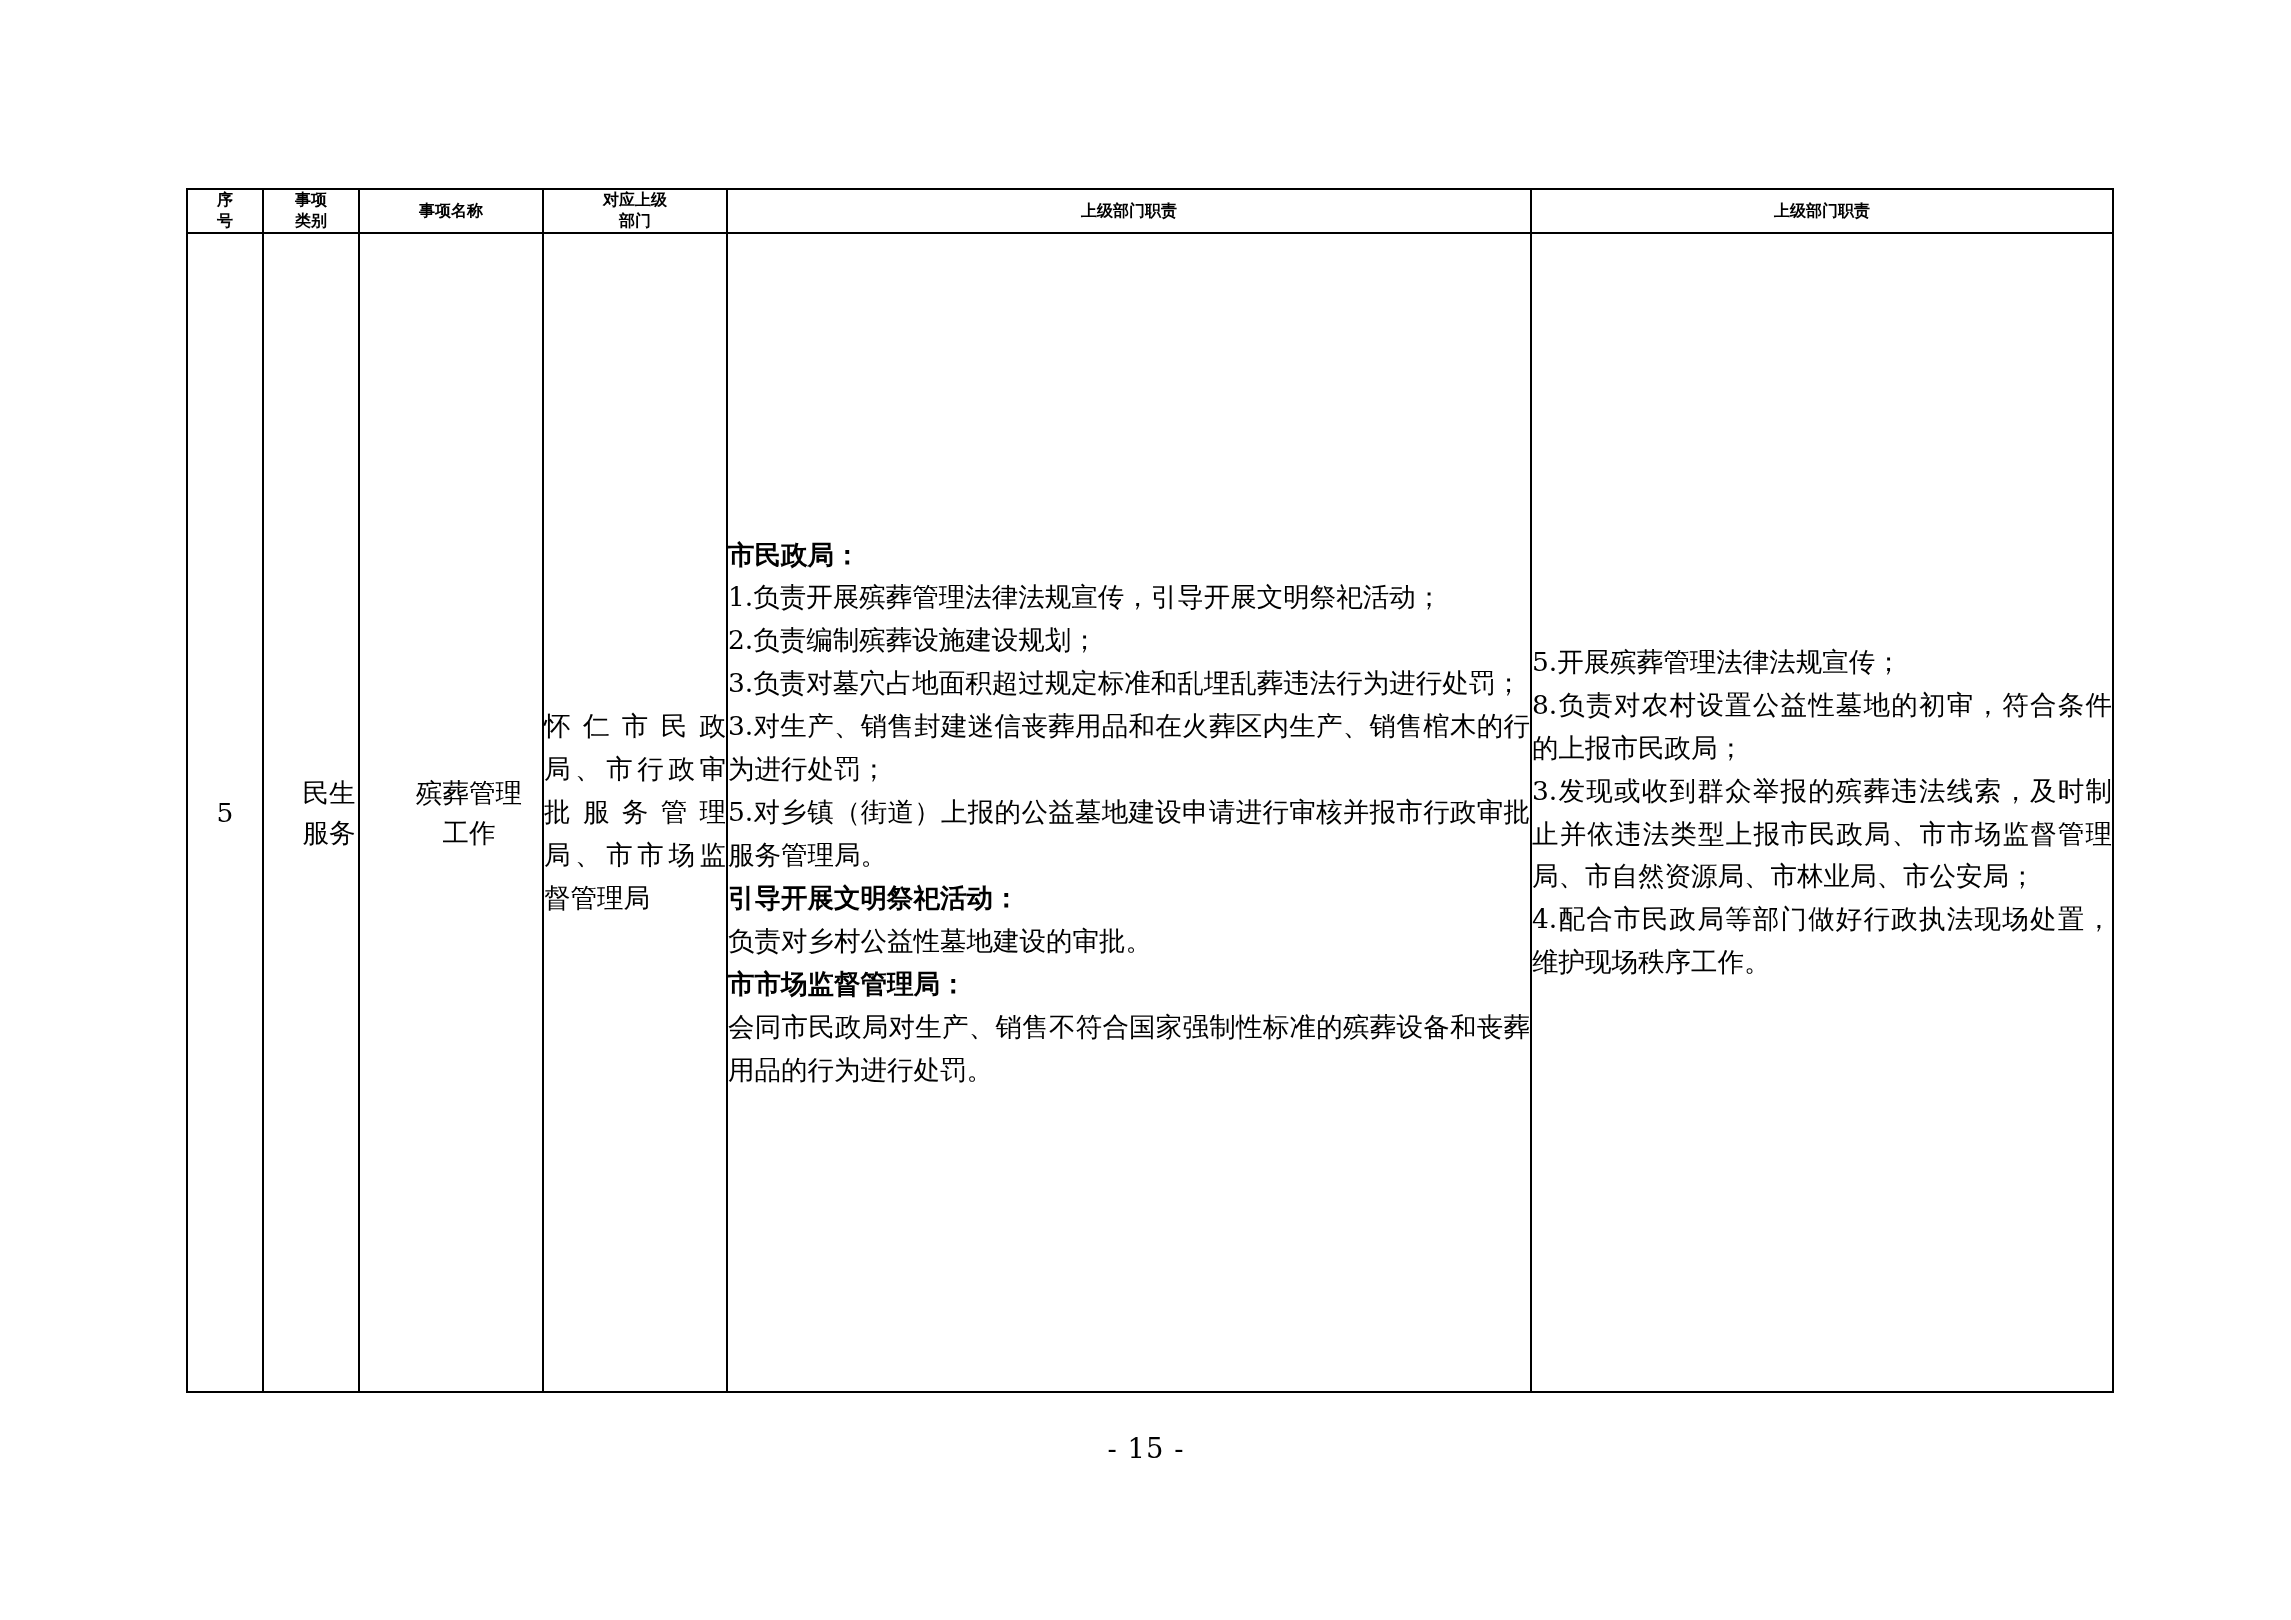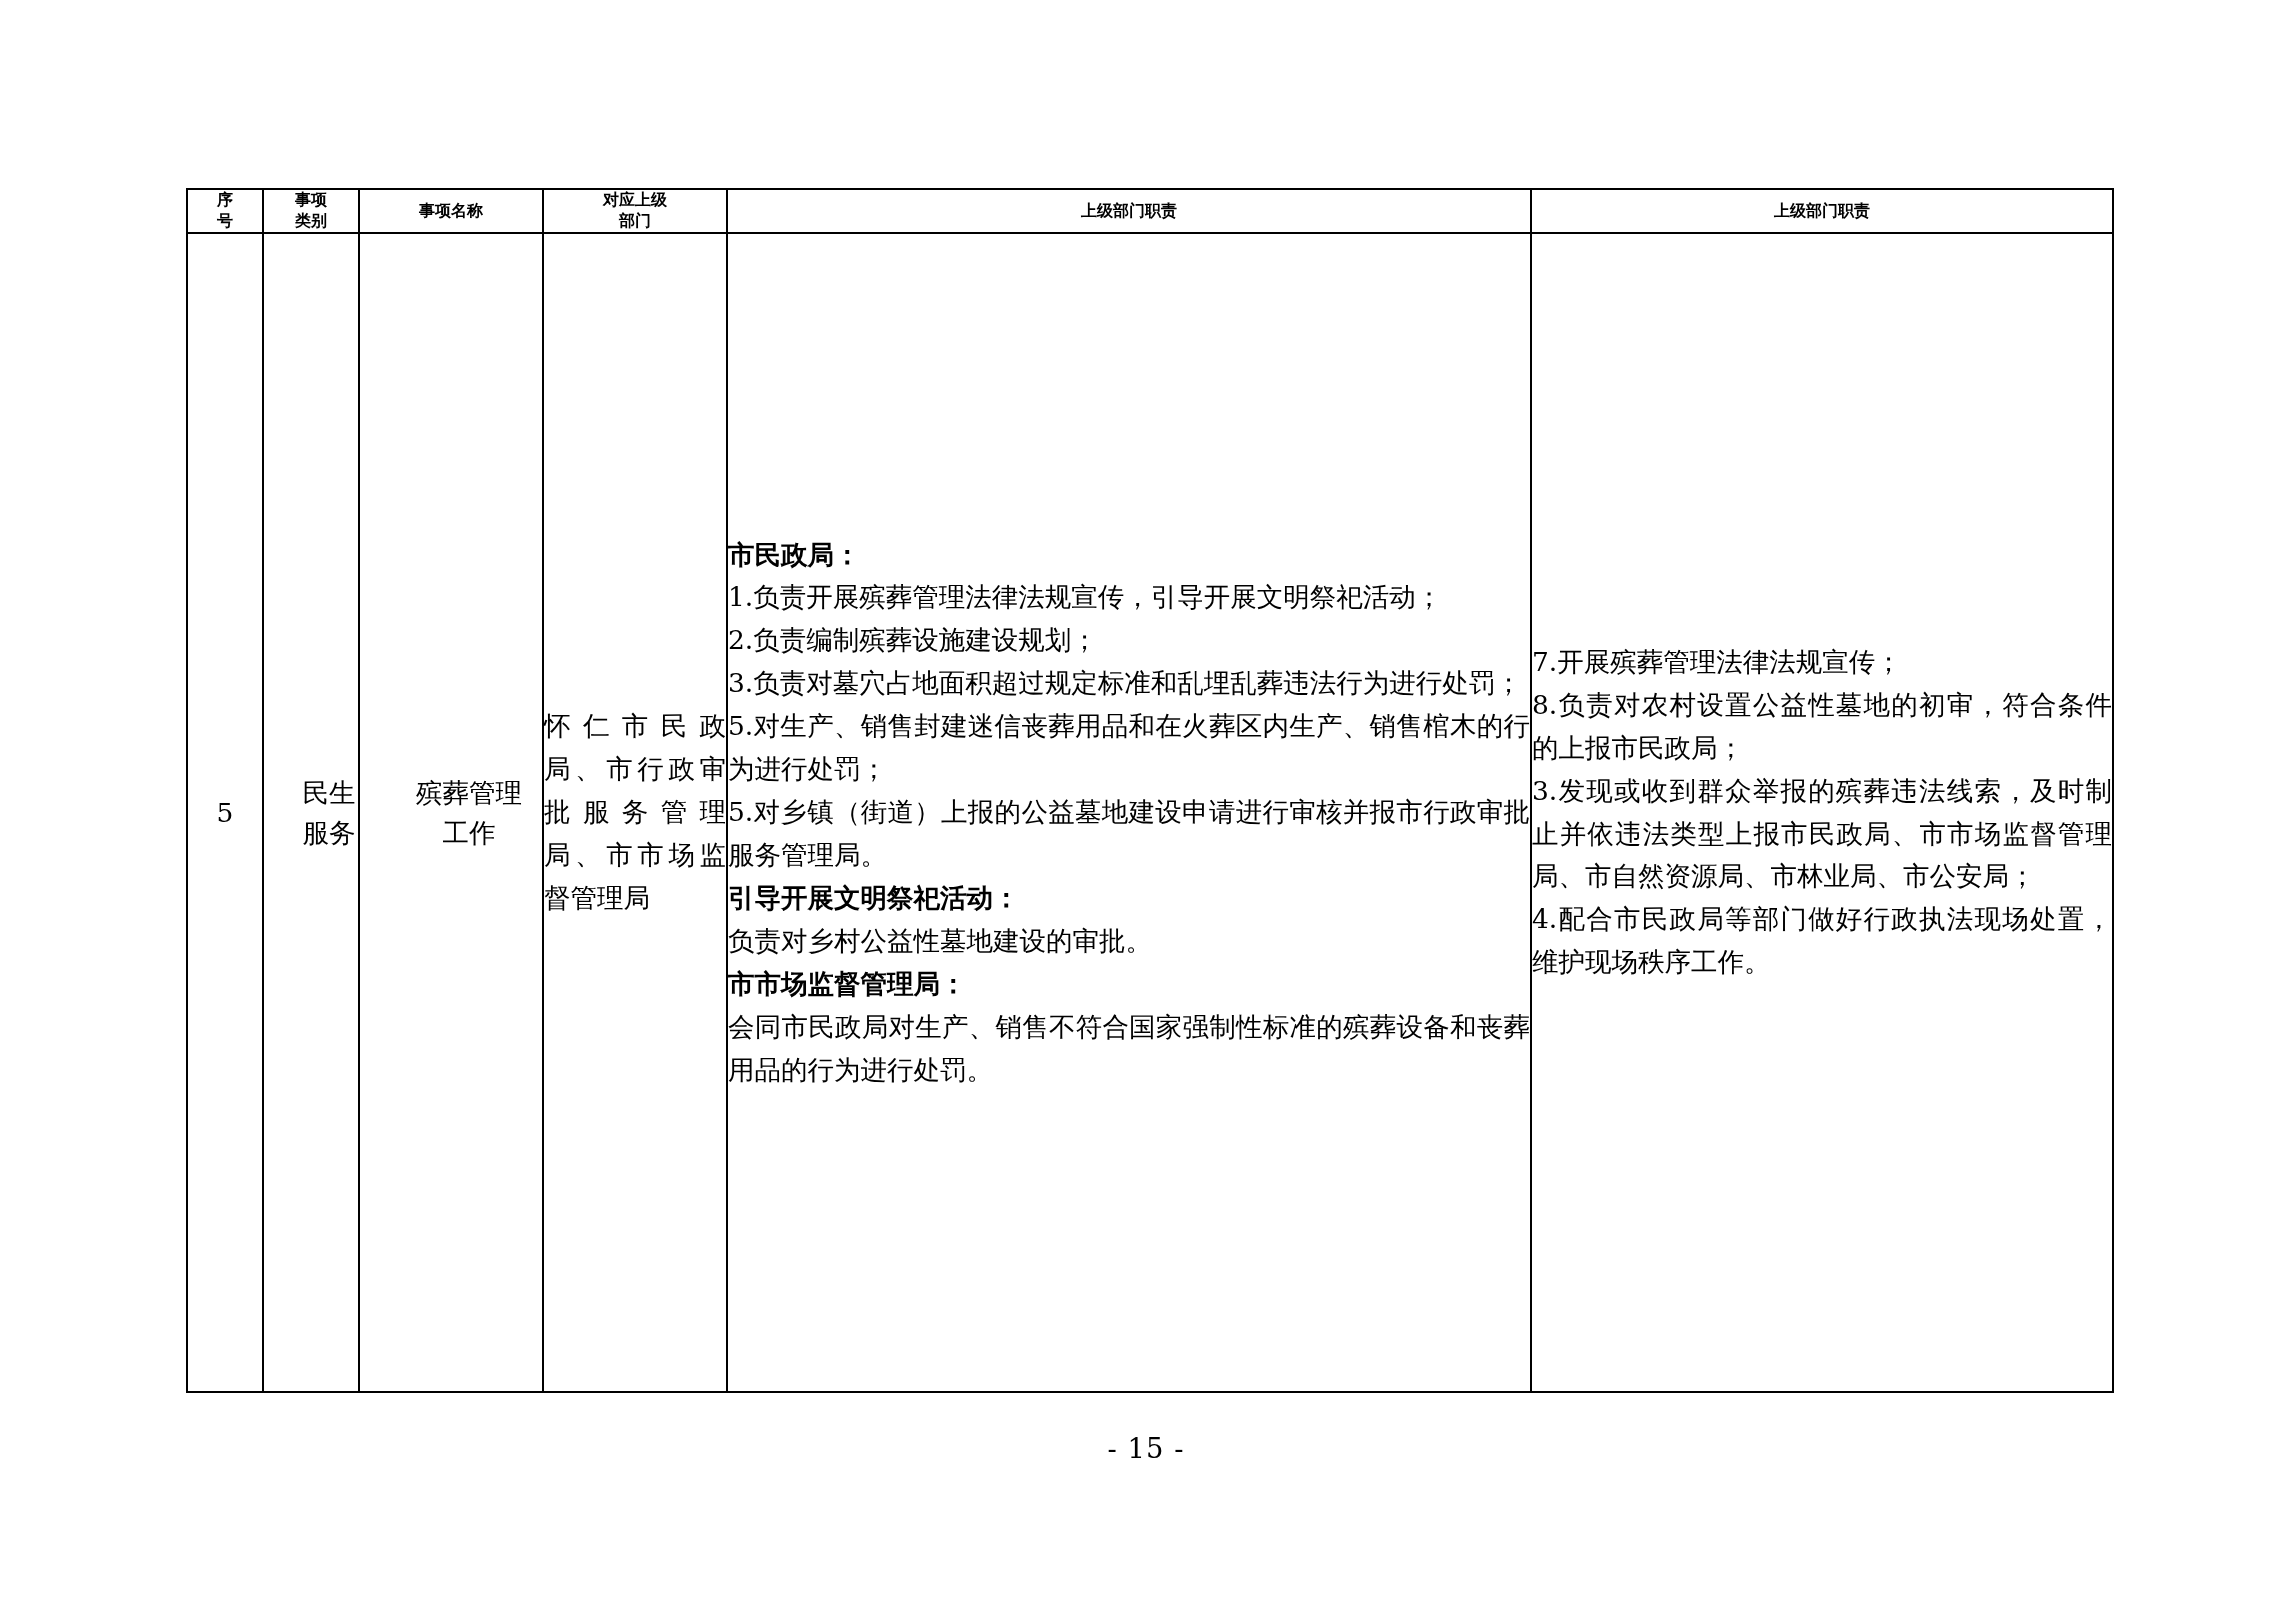--- a/index.html
+++ b/index.html
@@ -141,29 +141,29 @@
           <span class="stack">工作</span>
         </td>
         <td class="cell-dept">
           <p>怀仁市民政局、市行政审批服务管理局、市市场监督管理局</p>
         </td>
         <td class="cell-just">
           <p class="bold">市民政局：</p>
           <p>1.负责开展殡葬管理法律法规宣传，引导开展文明祭祀活动；</p>
           <p>2.负责编制殡葬设施建设规划；</p>
           <p>3.负责对墓穴占地面积超过规定标准和乱埋乱葬违法行为进行处罚；</p>
-          <p>5.对生产、销售封建迷信丧葬用品和在火葬区内生产、销售棺木的行为进行处罚；</p>
+          <p>3.对生产、销售封建迷信丧葬用品和在火葬区内生产、销售棺木的行为进行处罚；</p>
           <p>5.对乡镇（街道）上报的公益墓地建设申请进行审核并报市行政审批服务管理局。</p>
           <p class="bold">引导开展文明祭祀活动：</p>
           <p>负责对乡村公益性墓地建设的审批。</p>
           <p class="bold">市市场监督管理局：</p>
           <p>会同市民政局对生产、销售不符合国家强制性标准的殡葬设备和丧葬用品的行为进行处罚。</p>
         </td>
         <td class="cell-just">
-          <p>7.开展殡葬管理法律法规宣传；</p>
+          <p>5.开展殡葬管理法律法规宣传；</p>
           <p>8.负责对农村设置公益性墓地的初审，符合条件的上报市民政局；</p>
           <p>3.发现或收到群众举报的殡葬违法线索，及时制止并依违法类型上报市民政局、市市场监督管理局、市自然资源局、市林业局、市公安局；</p>
           <p>4.配合市民政局等部门做好行政执法现场处置，维护现场秩序工作。</p>
         </td>
       </tr>
     </tbody>
   </table>
 
   <div class="page-number">- 15 -</div>
 

